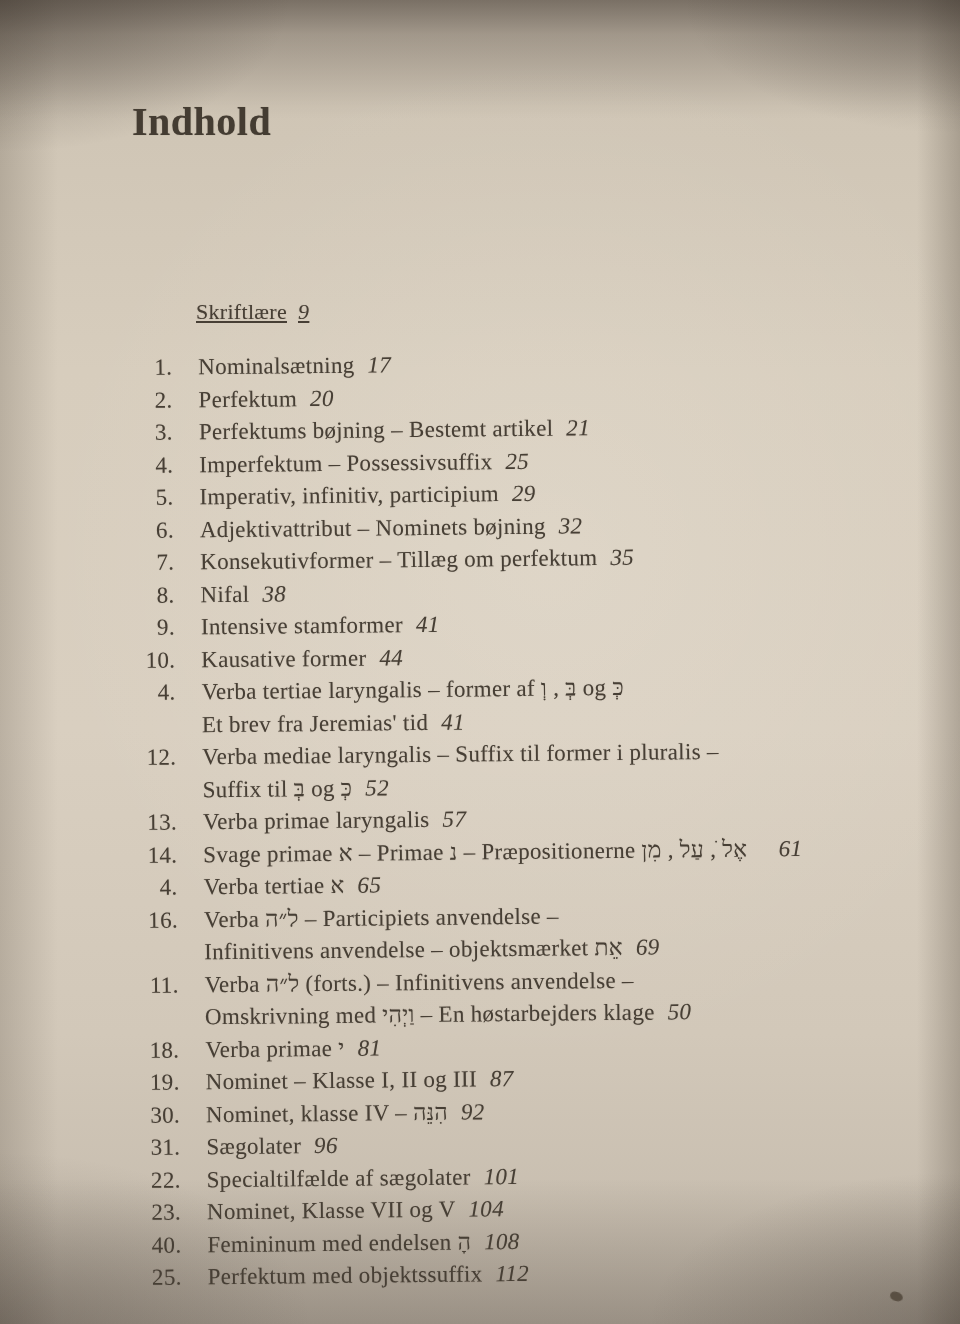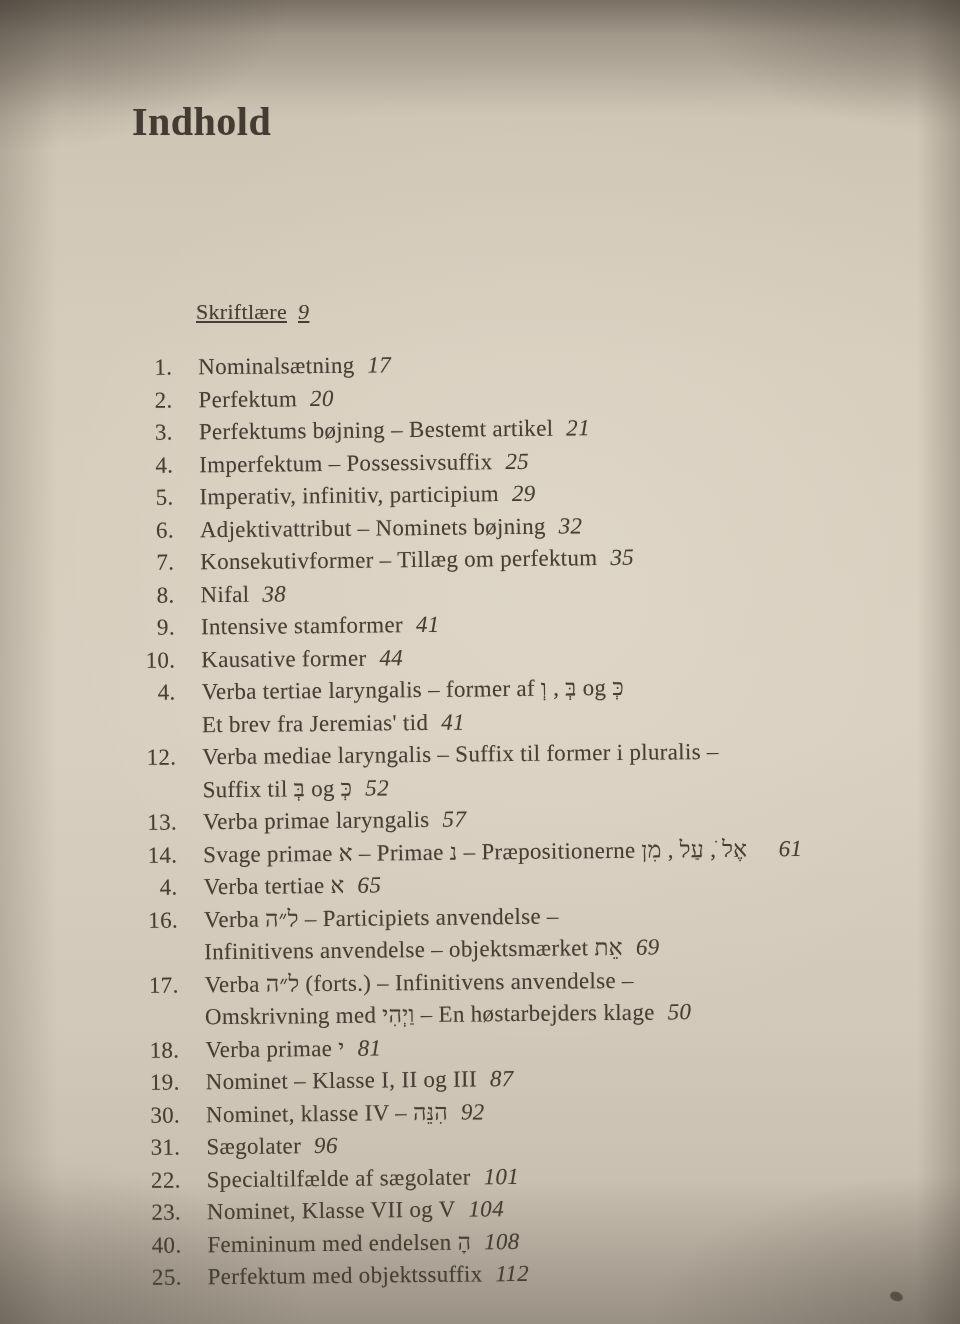--- a/index.html
+++ b/index.html
@@ -144,21 +144,21 @@
       <div class="row">
         <span class="num">16.</span>
         <span class="text">Verba ל״ה‎ – Participiets anvendelse –</span>
       </div>
       <div class="row">
         <span class="num"></span>
         <span class="text">Infinitivens anvendelse – objektsmærket אֵת‎</span>
         <span class="pagenum">69</span>
       </div>
       <div class="row">
-        <span class="num">17.</span>
+        <span class="num">11.</span>
         <span class="text">Verba ל״ה‎ (forts.) – Infinitivens anvendelse –</span>
       </div>
       <div class="row">
         <span class="num"></span>
         <span class="text">Omskrivning med וַיְהִי‎ – En høstarbejders klage</span>
         <span class="pagenum">50</span>
       </div>
       <div class="row">
         <span class="num">18.</span>
         <span class="text">Verba primae י‎</span>

